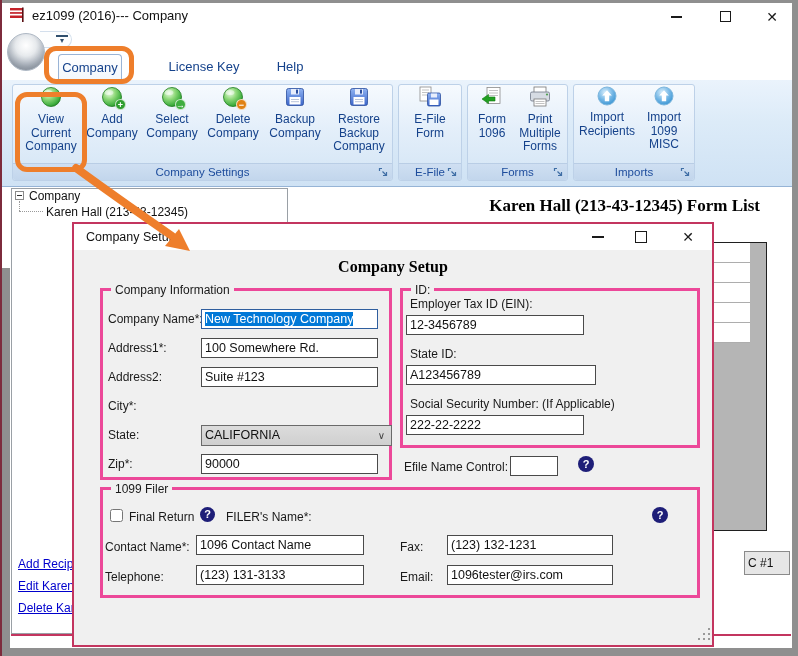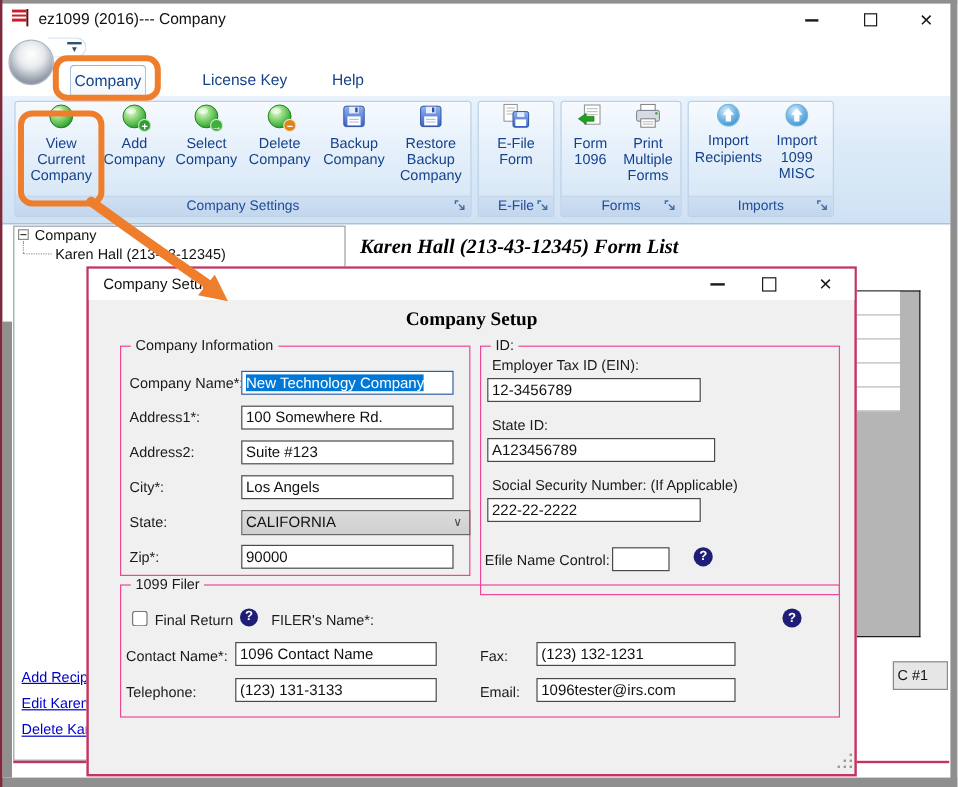--- a/index.html
+++ b/index.html
@@ -33,37 +33,37 @@
   .ric{position:relative;display:block;width:22px;height:22px;margin:0 auto 5px auto;}
   .badge{position:absolute;right:-3px;bottom:-2px;width:11px;height:11px;border-radius:50%;
          color:#fff;font-size:9px;line-height:11px;font-weight:bold;text-align:center;border:1px solid rgba(255,255,255,.7);}
   
   .panel{position:absolute;left:11px;top:188px;width:277px;height:446px;background:#fff;border:1px solid #9aa0a6;z-index:1;}
   .treelbl{position:absolute;font-size:12px;color:#111;white-space:nowrap;cursor:default;}
   .expander{position:absolute;left:15px;top:191px;width:9px;height:9px;background:#fff;border:1px solid #8a8a8a;cursor:pointer;}
   .expander i{position:absolute;left:1px;top:3px;width:5px;height:1px;background:#333;}
   .dot-v{position:absolute;border-left:1px dotted #9a9a9a;}
   .dot-h{position:absolute;border-top:1px dotted #9a9a9a;}
-  .formhead{position:absolute;left:300px;top:196px;width:460px;text-align:left;
-            font-family:"Liberation Serif",serif;font-weight:700;font-size:17px;color:#000;z-index:1;font-style:italic;}
+  .formhead{position:absolute;left:300px;top:196px;width:460px;text-align:right;
+            font-family:"Liberation Serif",serif;font-weight:700;font-size:17px;color:#000;z-index:1;}
   .link{position:absolute;left:18px;font-size:12px;color:#0000cc;text-decoration:underline;white-space:nowrap;z-index:5;cursor:pointer;}
   .sidelist{position:absolute;left:712px;top:242px;width:55px;height:289px;background:#b5b5b5;
             border:1px solid #1f1f1f;border-left:none;z-index:20;}
   .sidelist .row{width:38px;height:20px;background:#fff;border-bottom:1px solid #adadad;}
   .sidebtn{position:absolute;left:744px;top:551px;width:46px;height:24px;background:#e6e6e6;border:1px solid #8a8a8a;
            font-size:12px;color:#111;line-height:22px;padding-left:3px;z-index:20;cursor:pointer;overflow:hidden;}
   
   .dialog{position:absolute;left:72px;top:222px;width:642px;height:425px;background:#f0f0f0;
           border:2px solid #c3355f;z-index:50;}
   .dlgtitle{position:absolute;left:0;top:0;width:638px;height:26px;background:#fff;}
   .dlgtitle .txt{position:absolute;left:12px;top:6px;font-size:12.5px;color:#111;}
   .dlgbtn{position:absolute;top:3px;width:28px;height:20px;display:flex;align-items:center;justify-content:center;cursor:default;}
   .dheading{position:absolute;left:0;top:34px;width:638px;text-align:center;
             font-family:"Liberation Serif",serif;font-weight:700;font-size:16px;color:#000;}
-  .gbox{position:absolute;border:1px solid #ec4899;}
+  .gbox{position:absolute;border:3px solid #ec4899;}
   .gcap{position:absolute;top:-8px;left:8px;background:#f0f0f0;padding:0 4px;font-size:12px;color:#1a1a1a;white-space:nowrap;}
   .flabel{position:absolute;font-size:12px;color:#1a1a1a;white-space:nowrap;}
   .tb{position:absolute;background:#fff;border:1px solid #4a4a4a;font-family:"Liberation Sans",sans-serif;
       font-size:12.5px;color:#111;padding:0 3px;height:20px;}
   div.tb{line-height:18px;}
   .tb.focus{border-color:#2f5e9e;}
   .sel{background:#0078d7;color:#fff;}
   .combo{position:absolute;height:21px;background:linear-gradient(#dcdcdc,#cfcfcf);border:1px solid #6a6a6a;
          font-size:12.5px;color:#111;line-height:19px;padding:0 3px;cursor:default;}
   .combo .chev{position:absolute;right:6px;top:0;color:#444;font-size:10px;}
@@ -361,32 +361,31 @@
     <span class="flabel" style="left:34px;top:88px">Company Name*:</span>
     <div class="tb focus" style="left:127px;top:85px;width:177px"><span class="sel">New Technology Company</span></div>
 
     <span class="flabel" style="left:34px;top:117px">Address1*:</span>
     <input class="tb" style="left: 127px; top: 114px; width: 177px;" value="100 Somewhere Rd.">
 
     <span class="flabel" style="left:34px;top:146px">Address2:</span>
     <input class="tb" style="left: 127px; top: 143px; width: 177px;" value="Suite #123">
 
     <span class="flabel" style="left:34px;top:175px">City*:</span>
-    <input class="tb" style="left: 127px; top: 172px; width: 177px;" value="Los Angels">
 
     <span class="flabel" style="left:34px;top:204px">State:</span>
     <div class="combo" style="left:127px;top:201px;width:191px">
       <span>CALIFORNIA</span>
       <span class="chev">∨</span>
     </div>
 
     <span class="flabel" style="left:34px;top:233px">Zip*:</span>
     <input class="tb" style="left: 127px; top: 230px; width: 177px;" value="90000">
 
-    <div class="gbox" style="left:326px;top:64px;width:300px;height:208px">
+    <div class="gbox" style="left:326px;top:64px;width:300px;height:160px">
       <span class="gcap">ID:</span>
     </div>
     <span class="flabel" style="left:336px;top:73px">Employer Tax ID (EIN):</span>
     <input class="tb" style="left: 332px; top: 91px; width: 178px;" value="12-3456789">
     <span class="flabel" style="left:336px;top:123px">State ID:</span>
     <input class="tb" style="left: 332px; top: 141px; width: 190px;" value="A123456789">
     <span class="flabel" style="left:336px;top:173px">Social Security Number: (If Applicable)</span>
     <input class="tb" style="left: 332px; top: 191px; width: 178px;" value="222-22-2222">
 
     <span class="flabel" style="left:330px;top:236px">Efile Name Control:</span>

